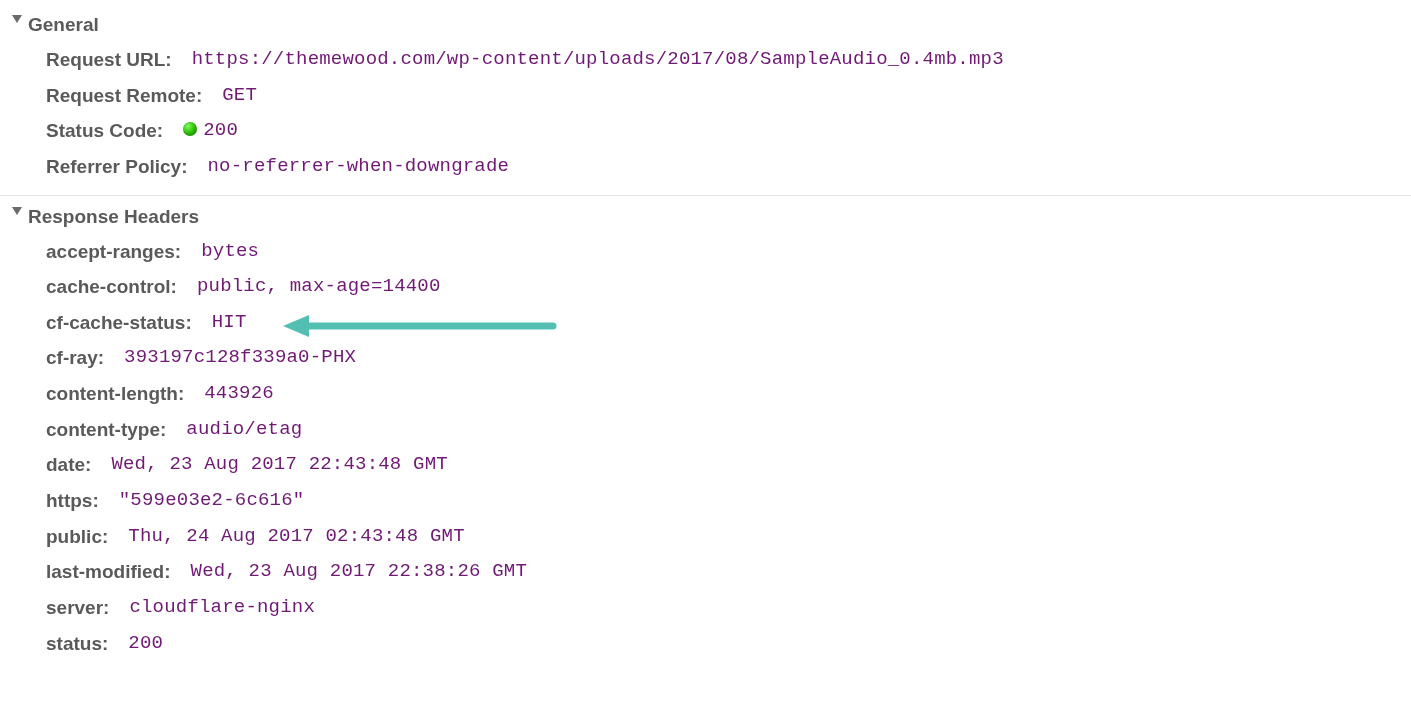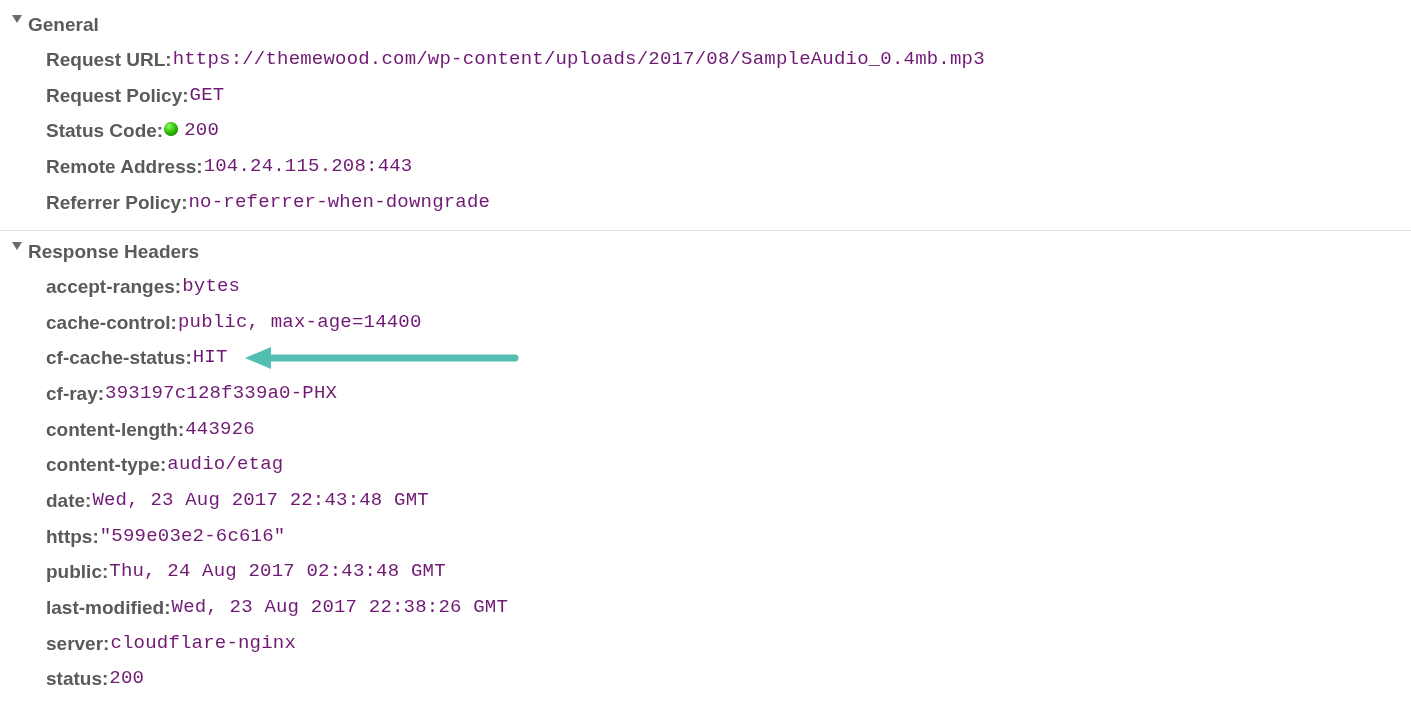--- a/index.html
+++ b/index.html
@@ -35,22 +35,22 @@
     border-left: 5px solid transparent;
     border-right: 5px solid transparent;
     border-top: 8px solid #6b6b6b;
     transform: translateY(1px);
   }
   .rows {
     padding-left: 34px;
   }
   .row {
     display: flex;
-    align-items: center;
-    gap: 1px;
+    align-items: flex-end;
+    gap: 20px;
     padding: 5px 0;
     line-height: 1.35;
     flex-wrap: wrap;
   }
   .label {
     font-weight: 700;
     color: #5a5a5a;
     white-space: nowrap;
   }
   .value {
@@ -94,35 +94,31 @@
       <span>General</span>
     </div>
     <div class="rows">
 
       <div class="row">
         <span class="label">Request URL:</span>
         <span class="value">https://themewood.com/wp-content/uploads/2017/08/SampleAudio_0.4mb.mp3</span>
       </div>
 
       <div class="row">
-        <span class="label">Request Policy:</span>
+        <span class="label">Request Remote:</span>
         <span class="value">GET</span>
       </div>
 
       <div class="row">
         <span class="label">Status Code:</span>
         <span class="value">
           <span class="status-dot"></span><span>200</span>
         </span>
       </div>
 
-      <div class="row">
-        <span class="label">Remote Address:</span>
-        <span class="value">104.24.115.208:443</span>
-      </div>
 
       <div class="row">
         <span class="label">Referrer Policy:</span>
         <span class="value">no-referrer-when-downgrade</span>
       </div>
 
     </div>
   </div>
 
   <div class="section">

